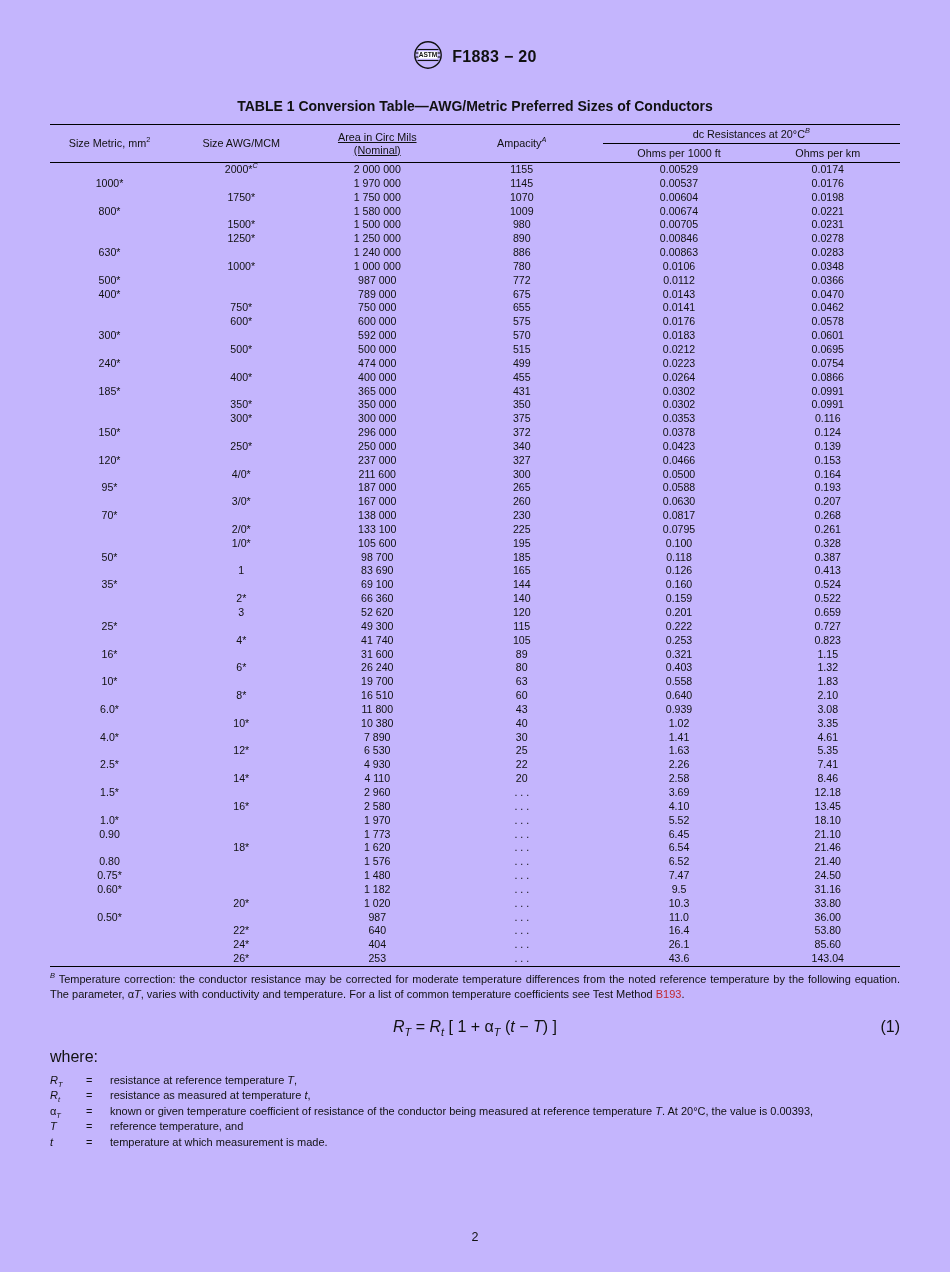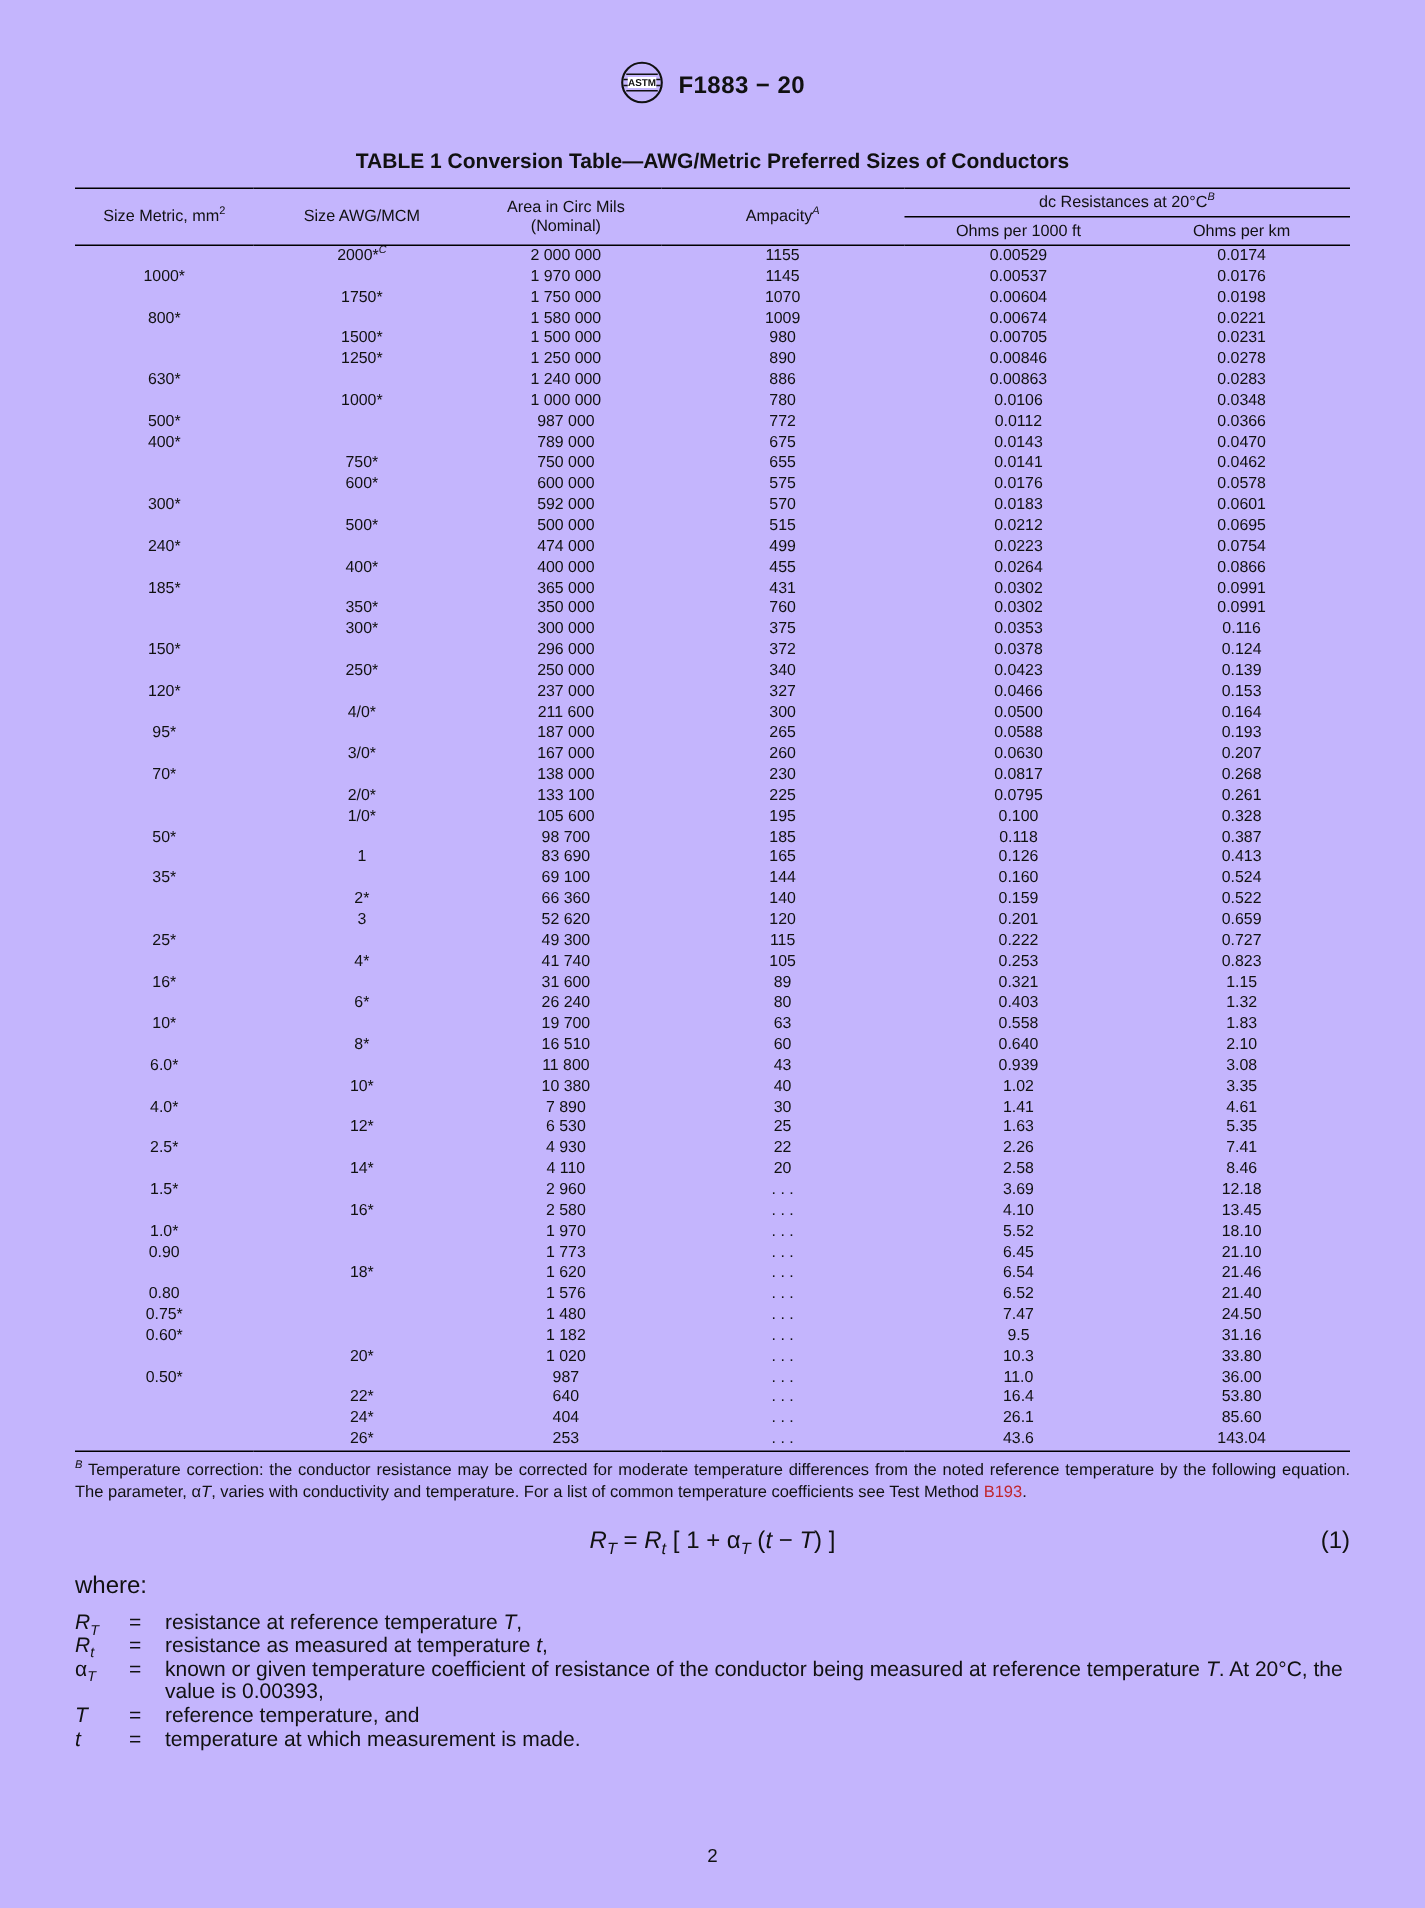--- a/index.html
+++ b/index.html
@@ -9,36 +9,36 @@
   .doc-header { display:flex; align-items:center; justify-content:center; gap:9px; padding-top:14px; }
   .doc-code { font-size:16px; font-weight:700; letter-spacing:0.3px; }
 
   .table-title { text-align:center; font-size:14px; font-weight:700; margin-top:24px; }
 
   .conv-table { width:100%; border-collapse:collapse; border-top:1px solid #000; border-bottom:1px solid #000; margin-top:10px; table-layout:fixed; }
   .conv-table thead { border-bottom:1px solid #000; }
   .conv-table th { font-weight:400; font-size:10.8px; padding:3px 2px; vertical-align:middle; line-height:12.5px; text-align:center; }
   .conv-table th.dc-group { border-bottom:1px solid #000; padding-bottom:2px; }
   .conv-table td { font-size:10.6px; text-align:center; padding:0 2px; line-height:13.85px; white-space:nowrap; overflow:hidden; }
-  .area-line { display:block; }
+  .area-line { display:block;text-decoration:underline; }
 
   sup { font-size:0.68em; vertical-align:super; line-height:0; }
   sub { font-size:0.68em; vertical-align:sub; line-height:0; }
   .it { font-style:italic; }
   .link { color:#c0272d; cursor:pointer; }
 
   .footnotes { margin-top:5px; }
   .fn { font-size:11px; line-height:14.8px; margin:0 0 3px 0; text-align:justify; }
   .fn-c { margin-top:18px; }
 
   .equation { position:relative; margin:16px 0 12px 0; text-align:center; font-size:16px; }
   .eq-num { position:absolute; right:0; top:0; }
 
   .where-label { font-size:16px; margin:12px 0 7px 0; }
-  .where-row { display:flex; font-size:14px; line-height:15.6px; }
+  .where-row { display:flex; font-size:11px; line-height:15.6px; }
   .where-sym { width:36px; }
   .where-eq { width:24px; }
   .where-desc { flex:1; }
 
   .page-number { position:absolute; left:0; right:0; bottom:28px; text-align:center; font-size:12.5px; }
 </style>
 </head>
 <body>
 
 <div class="page">
@@ -219,21 +219,21 @@
           <td></td>
           <td>365 000</td>
           <td>431</td>
           <td>0.0302</td>
           <td>0.0991</td>
         </tr>
         <tr>
           <td></td>
           <td>350*</td>
           <td>350 000</td>
-          <td>760</td>
+          <td>350</td>
           <td>0.0302</td>
           <td>0.0991</td>
         </tr>
         <tr>
           <td></td>
           <td>300*</td>
           <td>300 000</td>
           <td>375</td>
           <td>0.0353</td>
           <td>0.116</td>

